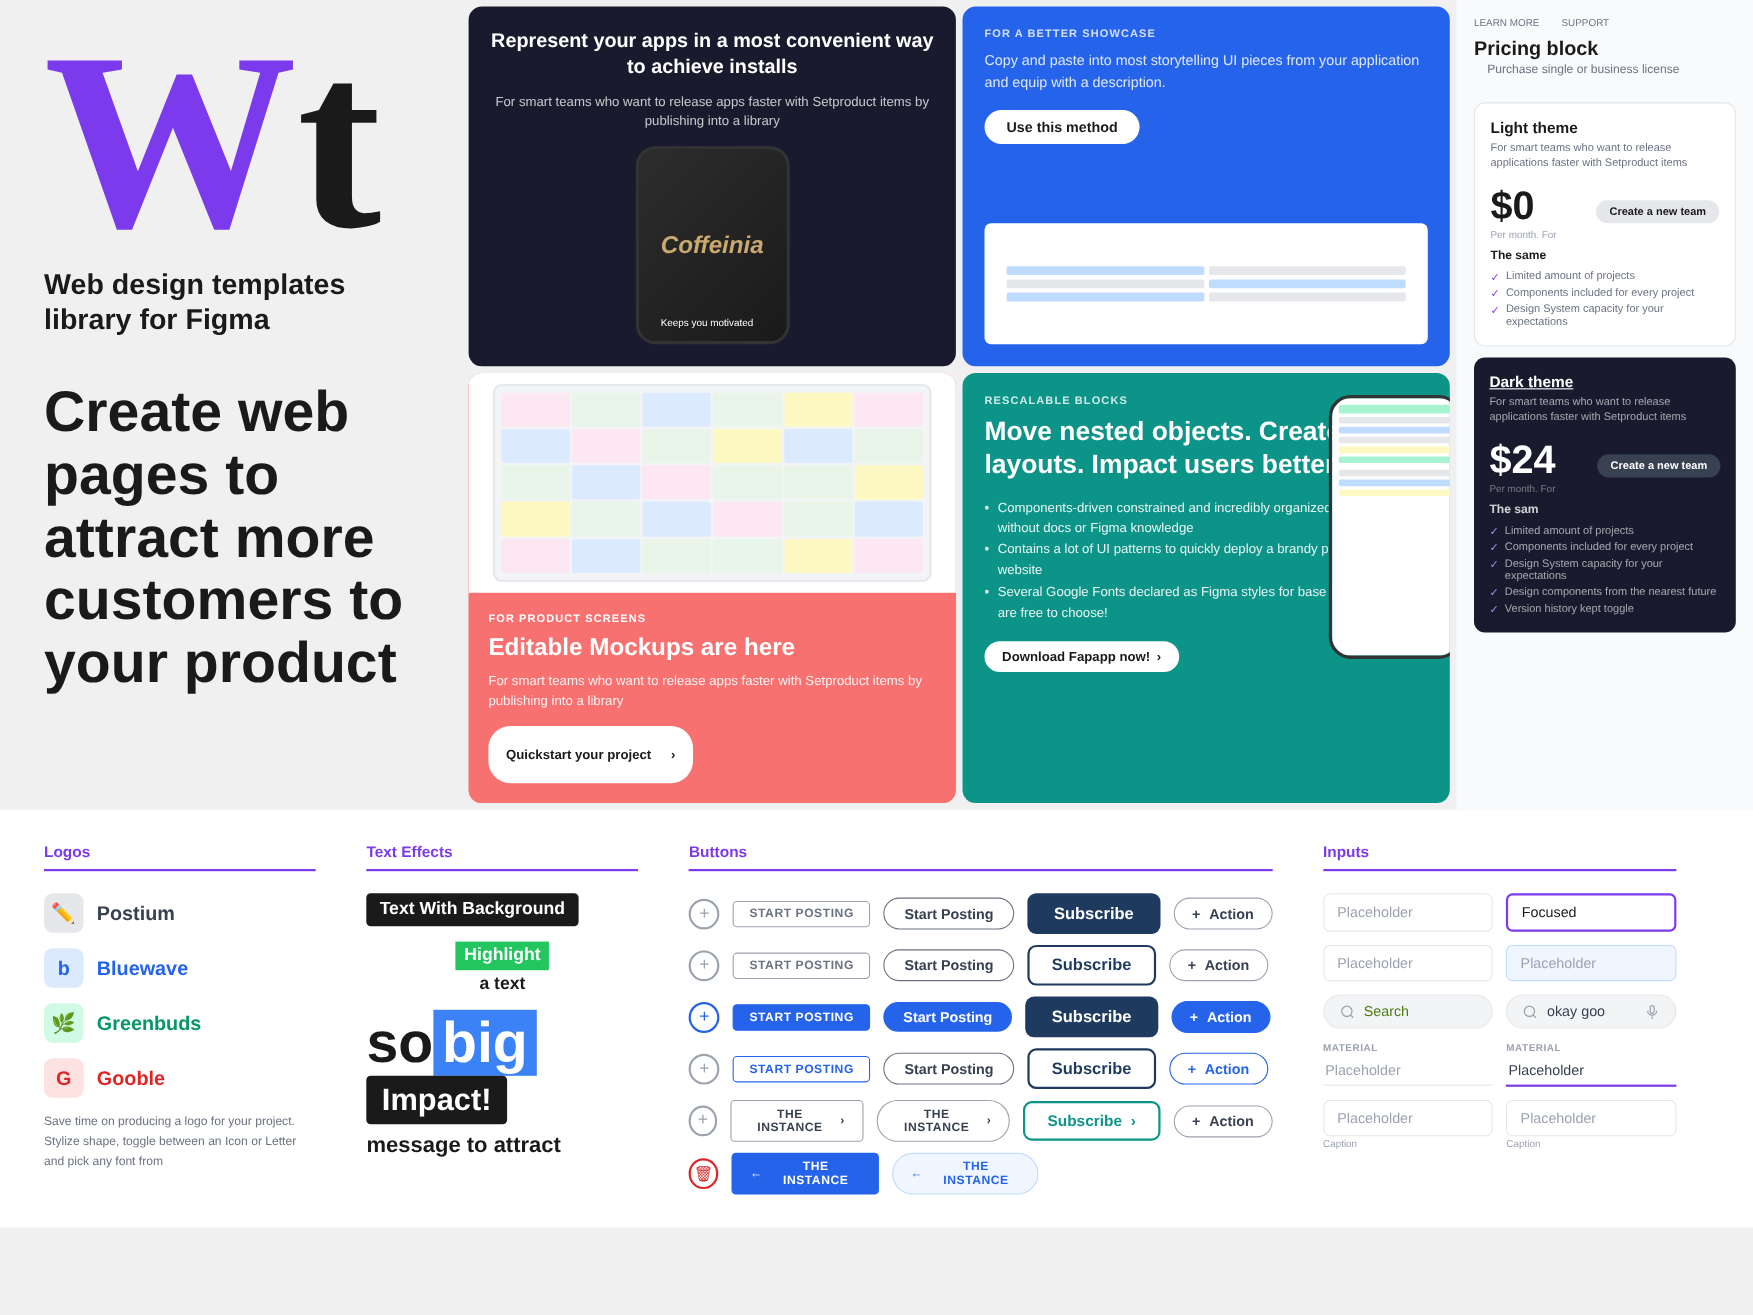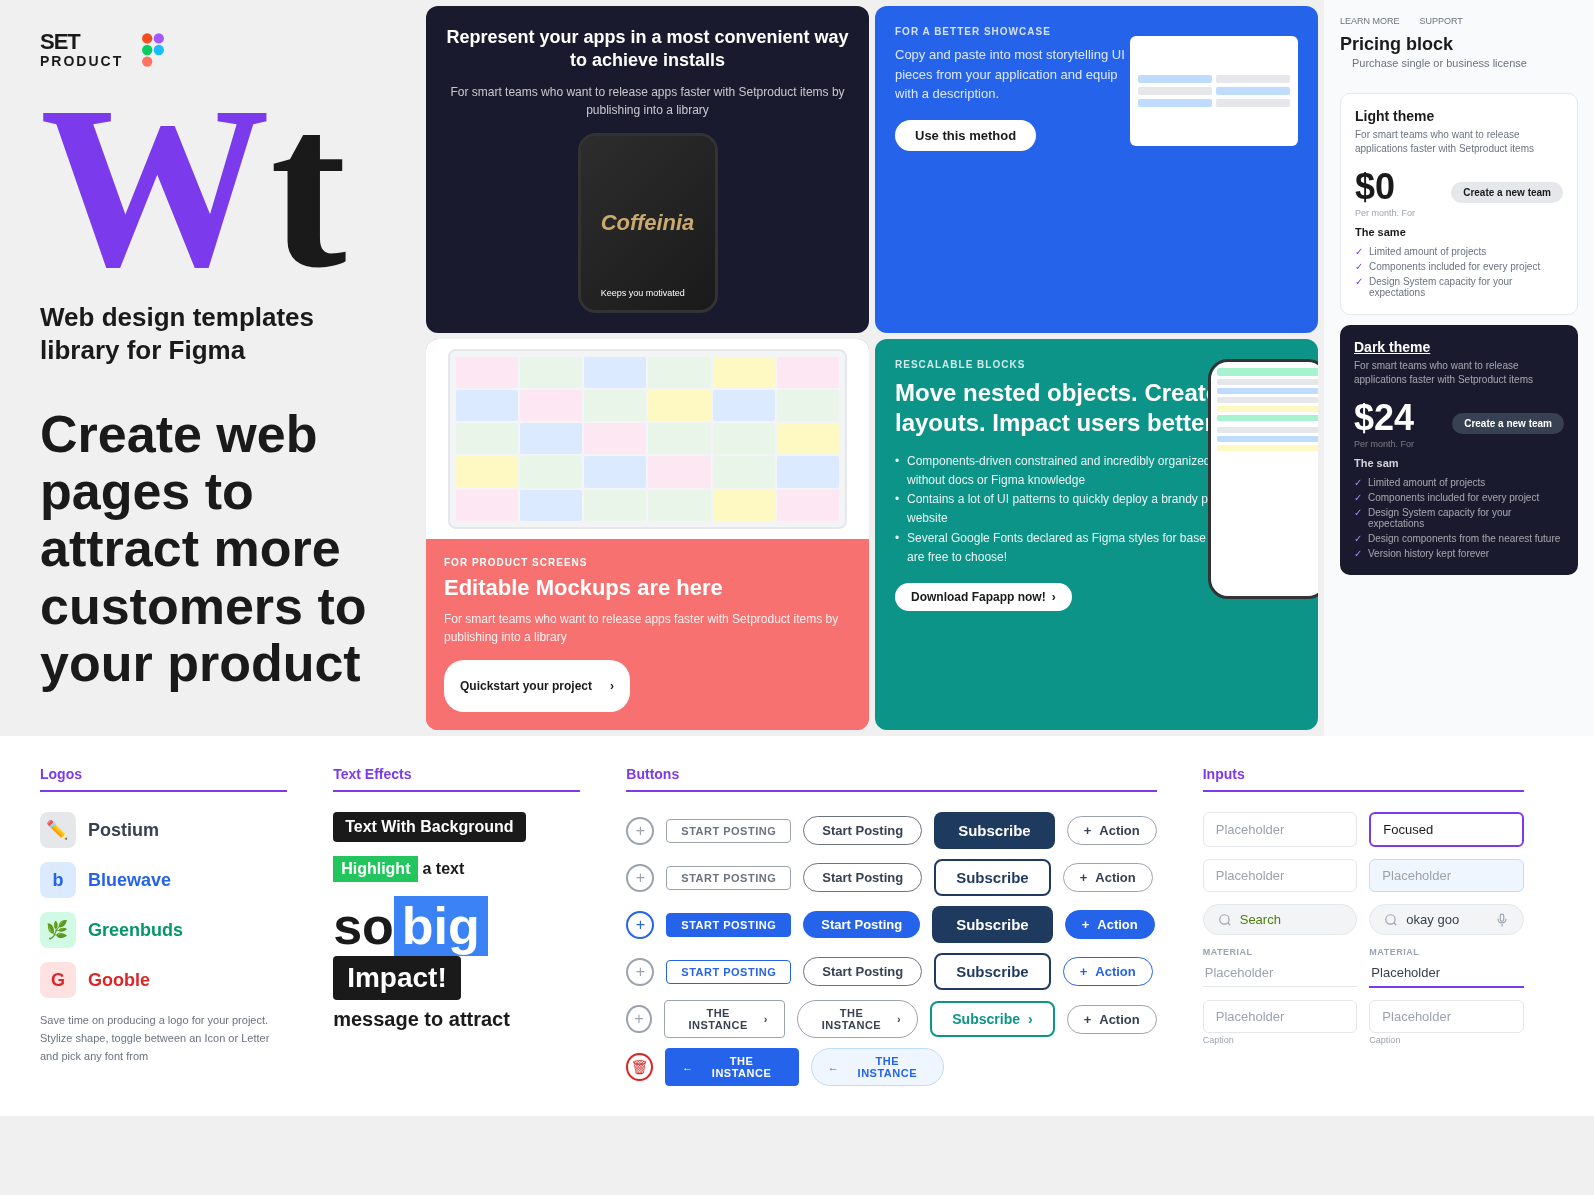--- a/index.html
+++ b/index.html
@@ -27,21 +27,21 @@
 
     .card { border-radius: 12px; overflow: hidden; position: relative; }
     .card-top-left { background: #1a1a2e; min-height: 265px; display: flex; flex-direction: column; align-items: center; justify-content: flex-start; padding: 20px; }
     .card-top-left-text { color: white; font-size: 18px; font-weight: 700; text-align: center; margin-bottom: 10px; line-height: 1.3; }
     .card-top-left-sub { color: rgba(255,255,255,0.75); font-size: 12px; text-align: center; line-height: 1.5; margin-bottom: 14px; }
     .phone-mockup { width: 140px; height: 180px; background: #1a1a1a; border-radius: 18px; border: 3px solid #333; display: flex; align-items: center; justify-content: center; overflow: hidden; position: relative; }
     .phone-screen { width: 100%; height: 100%; background: linear-gradient(135deg, #2d2d2d, #1a1a1a); display: flex; align-items: center; justify-content: center; }
     .phone-text { color: #c9a96e; font-size: 22px; font-weight: 700; font-style: italic; }
     .phone-sub { color: white; font-size: 9px; position: absolute; bottom: 12px; }
 
-    .card-top-right { background: #2563eb; min-height: 265px; padding: 20px; display: flex; flex-direction: row; justify-content: space-between; }
+    .card-top-right { background: #2563eb; min-height: 265px; padding: 20px; display: flex; flex-direction: column; justify-content: space-between; }
     .card-tr-badge { font-size: 10px; color: rgba(255,255,255,0.8); font-weight: 600; letter-spacing: 1px; text-transform: uppercase; margin-bottom: 8px; }
     .card-tr-title { color: white; font-size: 26px; font-weight: 900; line-height: 1.2; margin-bottom: 10px; }
     .card-tr-desc { color: rgba(255,255,255,0.85); font-size: 13px; line-height: 1.5; margin-bottom: 16px; }
     .card-tr-btn { background: white; color: #1a1a1a; border: none; border-radius: 20px; padding: 8px 20px; font-size: 13px; font-weight: 600; cursor: pointer; align-self: flex-start; display: flex; align-items: center; gap: 6px; }
     .ui-preview { background: white; border-radius: 6px; width: 100%; height: 110px; margin-top: 10px; display: flex; align-items: center; justify-content: center; overflow: hidden; }
 
     .card-bottom-left { background: #f87171; min-height: 325px; padding: 0; overflow: hidden; }
     .card-bl-laptop { width: 100%; height: 200px; background: white; display: flex; align-items: center; justify-content: center; overflow: hidden; }
     .laptop-mockup { width: 90%; height: 180px; background: #f3f4f6; border-radius: 8px; border: 2px solid #e5e7eb; display: grid; grid-template-columns: repeat(6, 1fr); grid-template-rows: repeat(5, 1fr); gap: 2px; padding: 6px; }
     .lm-cell { background: #e9f5e9; border-radius: 2px; }
@@ -112,21 +112,21 @@
     .logo-name { font-size: 18px; font-weight: 700; }
     .logo-name-gray { color: #374151; }
     .logo-name-blue { color: #2563eb; }
     .logo-name-green { color: #059669; }
     .logo-name-red { color: #dc2626; }
     .logos-desc { font-size: 11px; color: #6b7280; line-height: 1.6; margin-top: 14px; }
 
     
     .text-effect-item { margin-bottom: 14px; }
     .te-bg-dark { background: #1a1a1a; color: white; padding: 6px 12px; font-size: 16px; font-weight: 700; display: inline-block; border-radius: 4px; }
-    .te-highlight-row { display: flex; align-items: center; gap: 4px; }
+    .te-highlight-row { display: flex; align-items: center; gap: 4px; flex-direction: column; }
     .te-highlight { background: #22c55e; color: white; padding: 4px 8px; font-size: 16px; font-weight: 700; }
     .te-plain { font-size: 16px; font-weight: 700; color: #1a1a1a; }
     .te-big-row { display: flex; align-items: center; gap: 0; margin-bottom: 0; }
     .te-big-so { font-size: 52px; font-weight: 900; color: #1a1a1a; }
     .te-big-bg { background: #3b82f6; color: white; font-size: 52px; font-weight: 900; padding: 0 8px; }
     .te-impact { background: #1a1a1a; color: white; font-size: 28px; font-weight: 900; padding: 6px 14px; display: inline-block; border-radius: 4px; margin-bottom: 8px; }
     .te-message { font-size: 20px; font-weight: 700; color: #1a1a1a; }
 
     
     .buttons-col { flex: 1.2; }
@@ -170,33 +170,20 @@
 
     .chevron { font-size: 11px; }
     .arrow-left { font-size: 11px; }
   </style>
 </head>
 <body>
 
 <div class="top-section">
 
   <div class="left-panel">
-    <div class="logo-row">
-      <div style="display:flex;flex-direction:column;line-height:1.1;">
-        <span class="logo-set">SET</span>
-        <span class="logo-product">PRODUCT</span>
-      </div>
-      <svg width="36" height="36" viewBox="0 0 38 56">
-        <rect x="2" y="2" width="16" height="16" rx="8" fill="#f24e1e"></rect>
-        <rect x="20" y="2" width="16" height="16" rx="8" fill="#a259ff"></rect>
-        <rect x="2" y="20" width="16" height="16" rx="8" fill="#0bcb63"></rect>
-        <rect x="2" y="38" width="16" height="16" rx="8" fill="#ff7262"></rect>
-        <circle cx="28" cy="28" r="8" fill="#1abcfe"></circle>
-      </svg>
-    </div>
 
     <div class="hero-letters">
       <span class="hero-w">W</span>
       <span class="hero-t">t</span>
     </div>
 
     <p class="hero-subtitle">Web design templates library for Figma</p>
 
     <p class="attract-text">Create web pages to attract more customers to your product</p>
   </div>
@@ -343,21 +330,21 @@
           <p class="pricing-per" style="color:rgba(255,255,255,0.4);">Per month. For</p>
         </div>
         <button class="pricing-btn">Create a new team</button>
       </div>
       <p class="pricing-plan-name" style="color:rgba(255,255,255,0.8);">The sam</p>
       <ul class="pricing-features">
         <li>Limited amount of projects</li>
         <li>Components included for every project</li>
         <li>Design System capacity for your expectations</li>
         <li>Design components from the nearest future</li>
-        <li>Version history kept forever</li>
+        <li>Version history kept toggle</li>
       </ul>
     </div>
   </div>
 </div>
 
 <div class="bottom-section">
 
   <div class="bottom-col">
     <p class="section-title">Logos</p>
     <div class="section-divider"></div>

